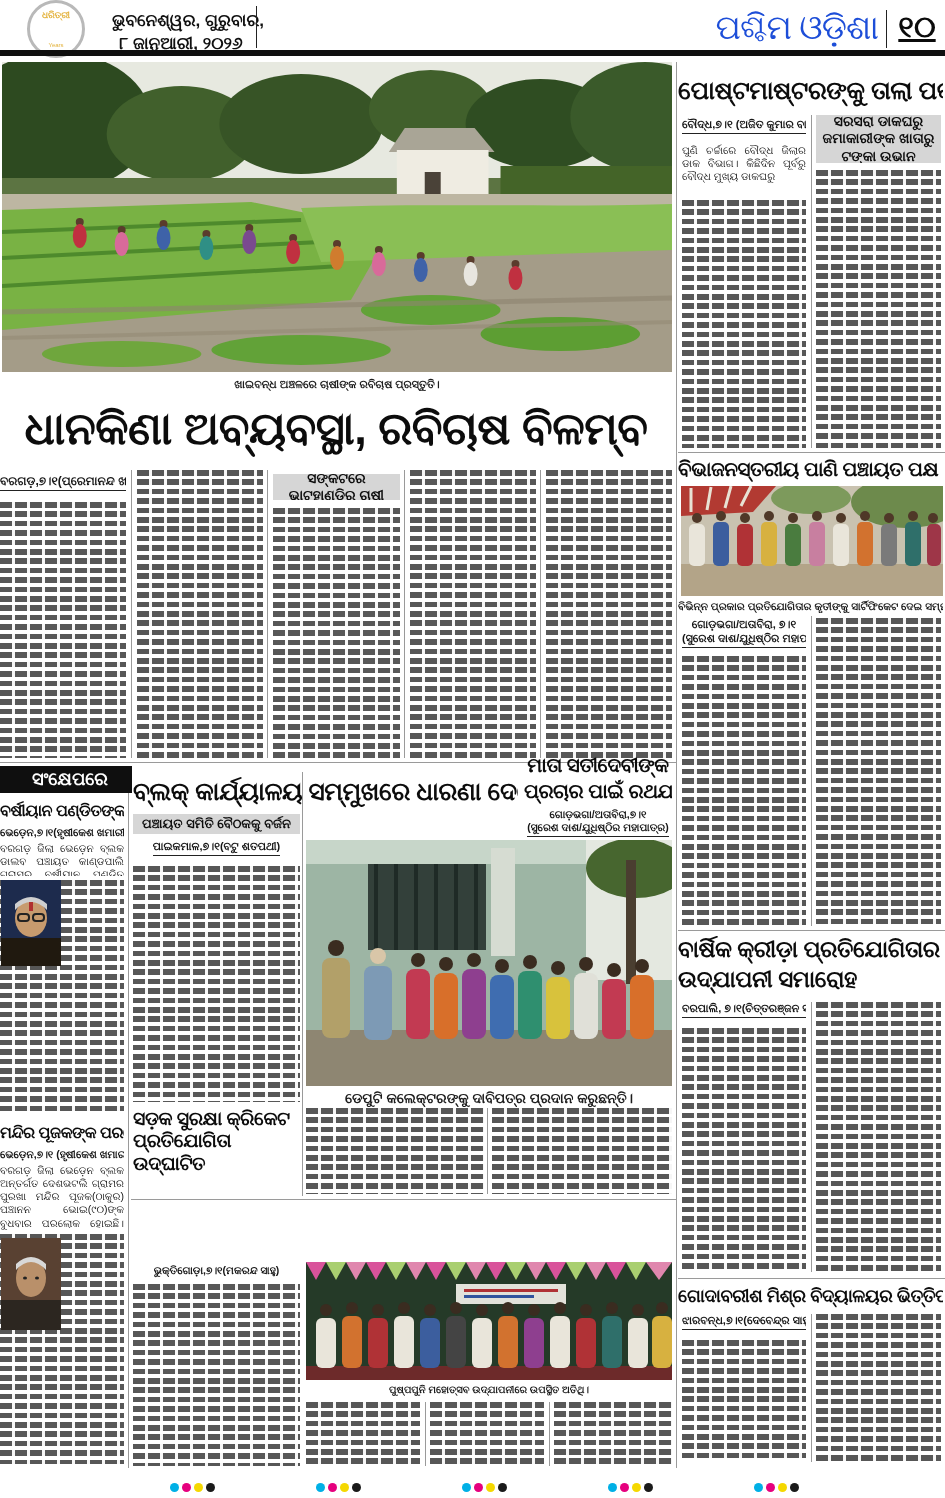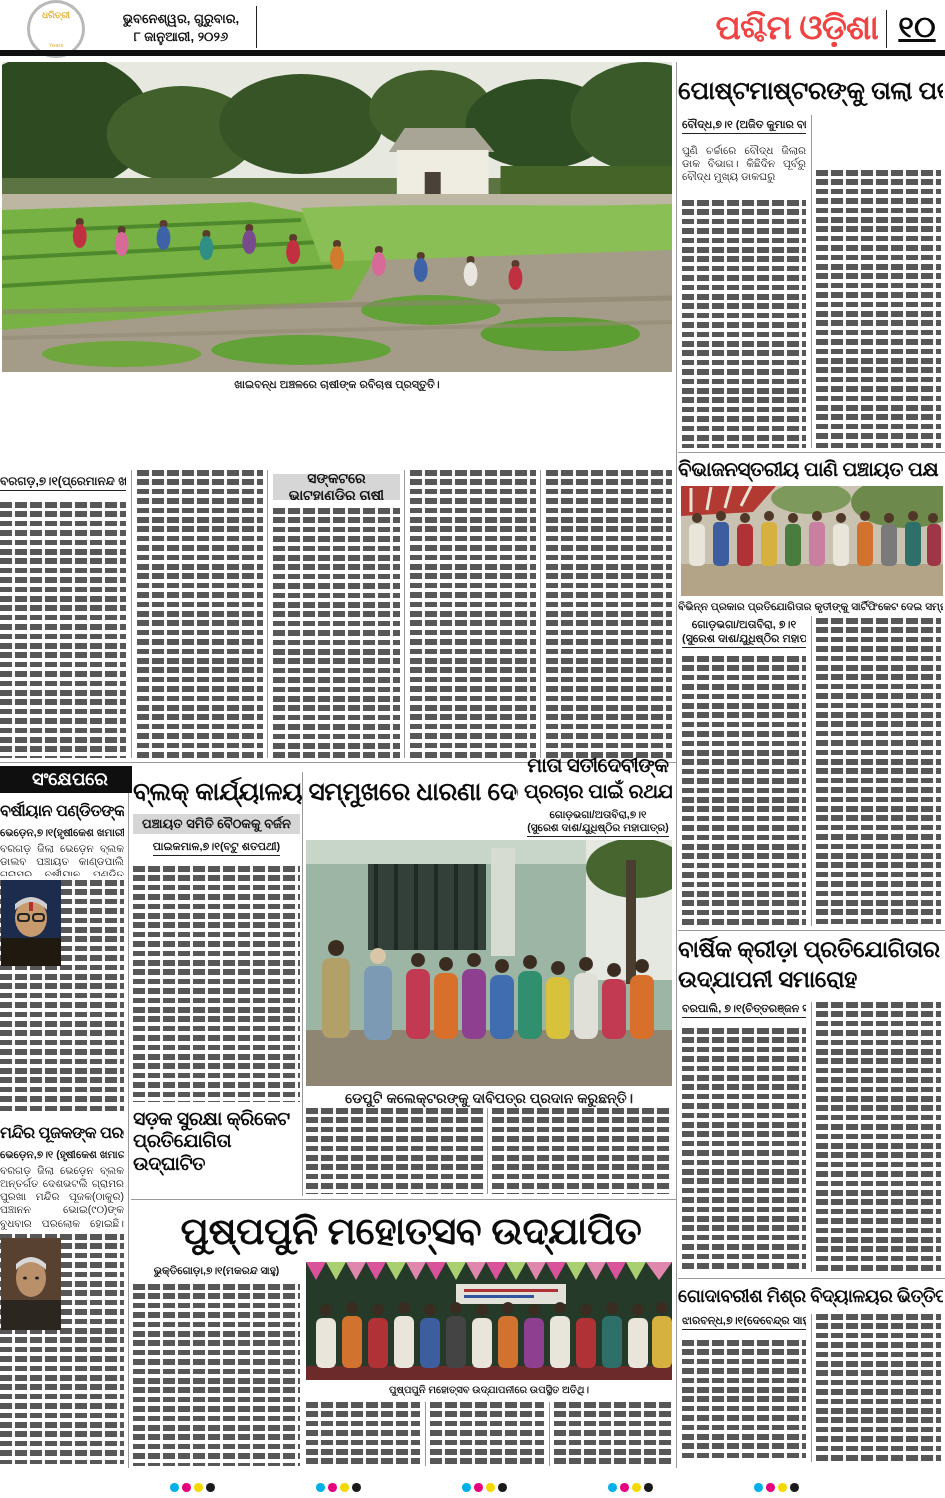--- a/index.html
+++ b/index.html
@@ -25,22 +25,22 @@
   .banner{background:#0f0f0f;color:#ffffff;font-weight:bold;text-align:center;
           display:flex;align-items:center;justify-content:center;white-space:nowrap;overflow:hidden;}
   .logo{width:58px;height:58px;border-radius:50%;
         background:radial-gradient(circle at 50% 42%, #23234e 0 58%, #caa builder 58%),
                    radial-gradient(circle, #23234e 58%, #c9a227 59% 70%, #9a9a9a 71% 100%);
         border:3px solid #b9b9b9;box-sizing:border-box;
         display:flex;flex-direction:column;align-items:center;justify-content:center;line-height:1;}
   .logo .brand{color:#e3b23c;font-size:9px;font-weight:bold;}
   .logo .num{color:#ffffff;font-size:21px;font-weight:bold;margin-top:1px;}
   .logo .yrs{color:#e3b23c;font-size:6px;}
-  .dateline{font-size:13px;font-weight:bold;text-align:center;line-height:1.35;color:#101010;white-space:nowrap;}
-  .masthead{font-weight:bold;font-size:34px;color:#ef4444;text-align:right;white-space:nowrap;overflow:hidden;letter-spacing:-1px;}
+  .dateline{font-size:17px;font-weight:bold;text-align:center;line-height:1.35;color:#101010;white-space:nowrap;}
+  .masthead{font-weight:normal;font-size:34px;color:#1d4ed8;text-align:right;white-space:nowrap;overflow:hidden;letter-spacing:-1px;}
   .pagenum{font-weight:bold;font-size:30px;color:#0b0b0b;text-align:center;white-space:nowrap;}
   .photo{overflow:hidden;background:#ddd;}
   .photo svg{display:block;width:100%;height:100%;}
   .dot{width:9px;height:9px;border-radius:50%;display:inline-block;margin-right:3px;}
 </style>
 </head>
 <body>
 
 <div class="page">
 
@@ -107,40 +107,42 @@
           <ellipse cx="420" cy="208" rx="7" ry="12" fill="#3e62a8"></ellipse>
         <circle cx="470" cy="198" r="4" fill="#5a3c2c"></circle>
           <ellipse cx="470" cy="212" rx="7" ry="12" fill="#e8e6df"></ellipse>
         <circle cx="515" cy="202" r="4" fill="#5a3c2c"></circle>
           <ellipse cx="515" cy="216" rx="7" ry="12" fill="#c03040"></ellipse>
       </g>
     </svg>
   </div>
   <div class="abs caption" style="left:2px;top:378px;width:670px;">ଖାଇବନ୍ଧ ଅଞ୍ଚଳରେ ଚାଷୀଙ୍କ ରବିଚାଷ ପ୍ରସ୍ତୁତି।</div>
 
+  <div class="abs hl" style="left:0;top:398px;width:672px;height:62px;font-size:45px;line-height:62px;">ଧାନକିଣା ଅବ୍ୟବସ୍ଥା, ରବିଚାଷ ବିଳମ୍ବ</div>
 
   <div class="abs byline" style="left:0;top:474px;width:126px;"><span>ବରଗଡ଼,୭।୧(ପ୍ରେମାନନ୍ଦ ଖମାରୀ)</span></div>
   <div class="abs fill" style="left:0;top:502px;width:126px;height:256px;"></div>
   <div class="abs fill" style="left:137px;top:470px;width:126px;height:288px;"></div>
   <div class="abs graybox" style="left:273px;top:474px;width:127px;height:26px;font-size:14px;">ସଙ୍କଟରେ ଭାଟହାଣ୍ଡିର ଚାଷୀ</div>
   <div class="abs fill" style="left:273px;top:508px;width:127px;height:250px;"></div>
   <div class="abs fill" style="left:410px;top:470px;width:126px;height:288px;"></div>
   <div class="abs fill" style="left:546px;top:470px;width:126px;height:288px;"></div>
   <div class="abs vrule" style="left:131px;top:470px;height:288px;"></div>
   <div class="abs vrule" style="left:267px;top:470px;height:288px;"></div>
   <div class="abs vrule" style="left:404px;top:470px;height:288px;"></div>
   <div class="abs vrule" style="left:540px;top:470px;height:288px;"></div>
   <div class="abs hrule" style="left:0;top:762px;width:676px;"></div>
 
   <div class="abs vrule" style="left:676px;top:62px;height:1406px;"></div>
 
   <div class="abs hl" style="left:678px;top:72px;width:265px;height:36px;font-size:25px;line-height:36px;">ପୋଷ୍ଟମାଷ୍ଟରଙ୍କୁ ତାଲା ପକାଇଲେ ଜମାକାରୀ</div>
   <div class="abs byline" style="left:682px;top:118px;width:124px;font-size:11px;"><span>ବୌଦ୍ଧ,୭।୧ (ଅଜିତ କୁମାର ବାରିକ)</span></div>
   <div class="abs excerpt" style="left:682px;top:144px;width:124px;height:52px;">ପୁଣି ଚର୍ଚ୍ଚାରେ ବୌଦ୍ଧ ଜିଲାର ଡାକ ବିଭାଗ। କିଛିଦିନ ପୂର୍ବରୁ ବୌଦ୍ଧ ମୁଖ୍ୟ ଡାକଘରୁ</div>
   <div class="abs fill" style="left:682px;top:200px;width:124px;height:248px;"></div>
+  <div class="abs graybox" style="left:816px;top:115px;width:125px;height:48px;font-size:14px;">ସରସରା ଡାକଘରୁ ଜମାକାରୀଙ୍କ ଖାତାରୁ ଟଙ୍କା ଉଭାନ</div>
   <div class="abs fill" style="left:816px;top:170px;width:125px;height:278px;"></div>
   <div class="abs vrule" style="left:811px;top:115px;height:333px;"></div>
   <div class="abs hrule" style="left:678px;top:452px;width:267px;"></div>
 
   <div class="abs hl" style="left:678px;top:456px;width:265px;height:26px;font-size:20px;line-height:26px;">ବିଭାଜନସ୍ତରୀୟ ପାଣି ପଞ୍ଚାୟତ ପକ୍ଷ ପାଳିତ</div>
   <div class="abs photo" style="left:681px;top:486px;width:262px;height:110px;">
     <svg viewBox="0 0 262 110" preserveAspectRatio="none">
       <rect width="262" height="110" fill="#c9c2b0"></rect>
       <polygon points="0,0 95,0 72,26 0,30" fill="#b23a32"></polygon>
       <path d="M10,2 L10,26 M30,1 L26,24 M50,0 L44,22 M70,0 L60,20" stroke="#e8e2d4" stroke-width="3" fill="none"></path>
@@ -278,21 +280,20 @@
   </div>
   <div class="abs caption" style="left:306px;top:1090px;width:366px;font-size:14px;">ଡେପୁଟି କଲେକ୍ଟରଙ୍କୁ ଦାବିପତ୍ର ପ୍ରଦାନ କରୁଛନ୍ତି।</div>
   <div class="abs fill" style="left:306px;top:1108px;width:178px;height:86px;"></div>
   <div class="abs fill" style="left:492px;top:1108px;width:180px;height:86px;"></div>
   <div class="abs vrule" style="left:487px;top:1108px;height:86px;"></div>
 
   <div class="abs hlw" style="left:133px;top:1108px;width:160px;height:90px;font-size:19px;line-height:1.18;text-align:left;">ସଡ଼କ ସୁରକ୍ଷା କ୍ରିକେଟ ପ୍ରତିଯୋଗିତା ଉଦ୍‌ଘାଟିତ</div>
 
   <div class="abs hrule" style="left:131px;top:1199px;width:545px;"></div>
 
-  <div class="abs hl" style="left:150px;top:1204px;width:522px;height:54px;font-size:38px;line-height:54px;">ପୁଷ୍ପପୁନି ମହୋତ୍ସବ ଉଦ୍‌ଯାପିତ</div>
   <div class="abs byline nl" style="left:133px;top:1264px;width:167px;font-size:10.5px;"><span>ଭୁକ୍ତିଗୋଡ଼ା,୭।୧(ମକରନ୍ଦ ସାହୁ)</span></div>
   <div class="abs fill" style="left:133px;top:1284px;width:167px;height:182px;"></div>
   <div class="abs photo" style="left:306px;top:1262px;width:366px;height:118px;">
     <svg viewBox="0 0 366 118" preserveAspectRatio="none">
       <rect width="366" height="118" fill="#253a28"></rect>
       <g>
         <polygon points="0,0 20,0 10,18" fill="#d9539b"></polygon>
           <polygon points="20,0 40,0 30,18" fill="#a9cf70"></polygon>
         <polygon points="40,0 60,0 50,18" fill="#e087ae"></polygon>
           <polygon points="60,0 80,0 70,18" fill="#d9539b"></polygon>

